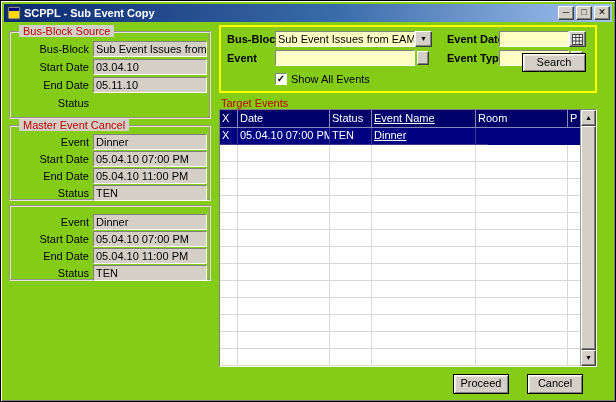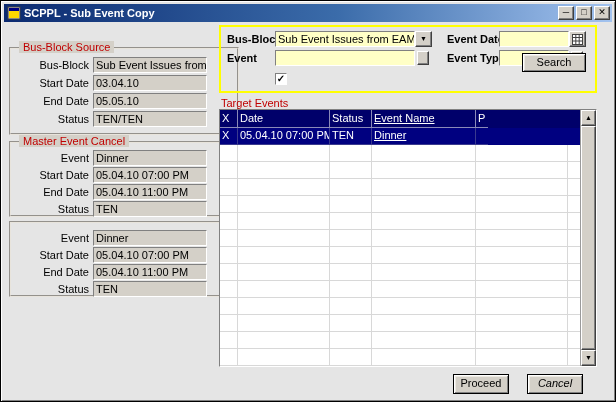--- a/index.html
+++ b/index.html
@@ -1,42 +1,41 @@
 <!DOCTYPE html>
 <html><head>
 <meta charset="utf-8">
 <style>
   * { box-sizing: border-box; }
   html,body { margin:0; padding:0; background:#ffffff; }
   .window {
     position:relative; width:616px; height:402px;
-    background:#e5e5e5; border:1px solid #000000;
+    background:#84cc16; border:1px solid #000000;
     box-shadow: inset 1px 1px 0 #ffffff, inset -1px -1px 0 #808080;
     font-family:"Liberation Sans", sans-serif; font-size:11px; color:#000;
     overflow:hidden;
   }
   
   .titlebar {
     position:absolute; left:3px; top:3px; right:3px; height:18px;
     background:linear-gradient(90deg,#0b2a70 0%,#3b6caa 55%,#a3c3ef 100%);
     display:flex; align-items:center; padding:0 2px;
   }
   .titlebar .app-icon { width:14px; height:14px; margin:0 3px 0 1px; flex:0 0 auto; }
   .titlebar .title-text { color:#ffffff; font-weight:bold; font-size:11px; flex:1; white-space:nowrap; overflow:hidden; }
   .win-btn {
     width:16px; height:14px; margin-left:2px; flex:0 0 auto;
     background:#d4d0c8; border:1px solid; border-color:#ffffff #404040 #404040 #ffffff;
     box-shadow: inset -1px -1px 0 #808080;
     font-size:9px; line-height:11px; text-align:center; color:#000; cursor:default;
   }
   
   .groupbox {
-    position:absolute; left:8px; width:230px;
+    position:absolute; left:8px; width:202px;
     border:2px groove #e8e4dc;
-    margin-top:16px;
   }
   .groupbox-title {
     position:absolute; top:-8px; left:8px; background:#d4d0c8;
     padding:0 4px; color:#c00000; white-space:nowrap;
   }
   .frow { position:absolute; left:0; right:0; height:16px; }
   .flabel { position:absolute; left:2px; width:76px; text-align:right; line-height:16px; color:#000; white-space:nowrap; }
   .fvalue {
     position:absolute; left:82px; width:114px; height:16px;
     background:#d4d0c8; border:1px solid; border-color:#808080 #ffffff #ffffff #808080;
@@ -123,25 +122,24 @@
     <div class="frow" style="top:8px;">
       <span class="flabel">Bus-Block</span>
       <div class="fvalue">Sub Event Issues from EAME</div>
     </div>
     <div class="frow" style="top:26px;">
       <span class="flabel">Start Date</span>
       <div class="fvalue">03.04.10</div>
     </div>
     <div class="frow" style="top:44px;">
       <span class="flabel">End Date</span>
-      <div class="fvalue">05.05.10</div>
+      <div class="fvalue">05.11.10</div>
     </div>
     <div class="frow" style="top:62px;">
       <span class="flabel">Status</span>
-      <div class="fvalue">TEN/TEN</div>
     </div>
   </div>
 
   <div class="groupbox" style="top:124px; height:76px;">
     <span class="groupbox-title">Master Event Cancel</span>
     <div class="frow" style="top:7px;">
       <span class="flabel">Event</span>
       <div class="fvalue">Dinner</div>
     </div>
     <div class="frow" style="top:24px;">
@@ -196,33 +194,35 @@
 
     <span class="panel-label" style="left:6px; top:23px;">Event</span>
     <div class="yfield" style="left:54px; top:23px; width:140px;"></div>
     <div class="mini-btn" style="left:196px; top:24px; width:12px; height:14px;"></div>
 
     <span class="panel-label" style="left:226px; top:23px;">Event Type</span>
     <div class="yfield" style="left:278px; top:23px; width:70px;"></div>
     <div class="mini-btn" style="left:350px; top:24px; width:12px; height:14px;"></div>
 
     <div class="checkbox" style="left:54px; top:46px;">✓</div>
+    <span style="position:absolute; left:70px; top:45px; line-height:14px;">Show All Events</span>
 
     <div class="btn" style="position:absolute; left:301px; top:26px; width:64px; height:19px; line-height:16px;">Search</div>
   </div>
 
   <span class="section-title">Target Events</span>
 
   <div class="etable">
     <div class="tgrid">
       <div class="thead">
         <div class="tcell c0">X</div>
         <div class="tcell c1">Date</div>
         <div class="tcell c2">Status</div>
         <div class="tcell c3">Event Name</div>
+        <div class="tcell c4">Room</div>
         <div class="tcell c5">P</div>
       </div>
       <div class="trow selected">
         <div class="tcell c0">X</div>
         <div class="tcell c1">05.04.10 07:00 PM</div>
         <div class="tcell c2">TEN</div>
         <div class="tcell c3">Dinner</div>
         <div class="tcell c5"></div>
       </div>
       <div>
@@ -333,15 +333,15 @@
         </div>
     </div>
     <div class="vscroll">
       <div class="scroll-btn" style="top:0;"><span>▲</span></div>
       <div class="scroll-thumb"></div>
       <div class="scroll-btn" style="bottom:0;"><span>▼</span></div>
     </div>
   </div>
 
   <div class="btn footer-btn" style="left:452px;">Proceed</div>
-  <div class="btn footer-btn" style="left:526px;font-style:italic;">Cancel</div>
+  <div class="btn footer-btn" style="left:526px;">Cancel</div>
 
 </div>
 
 </body></html>

